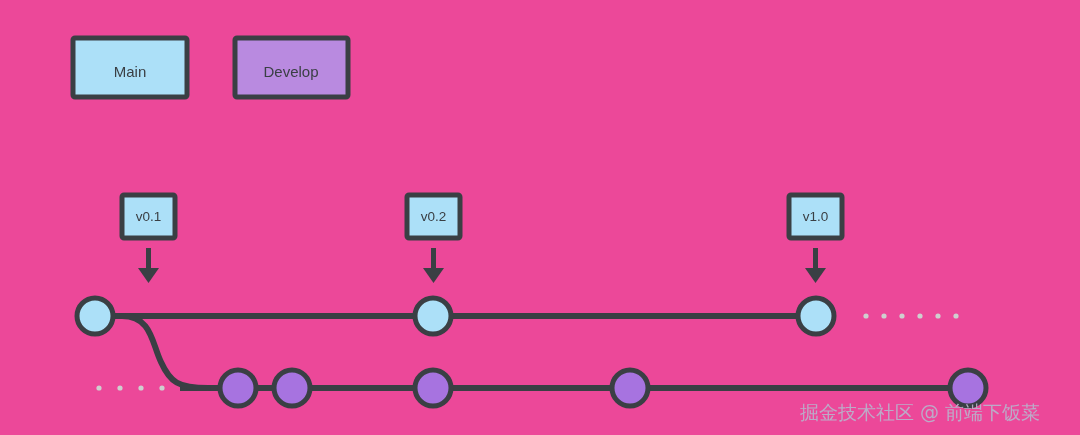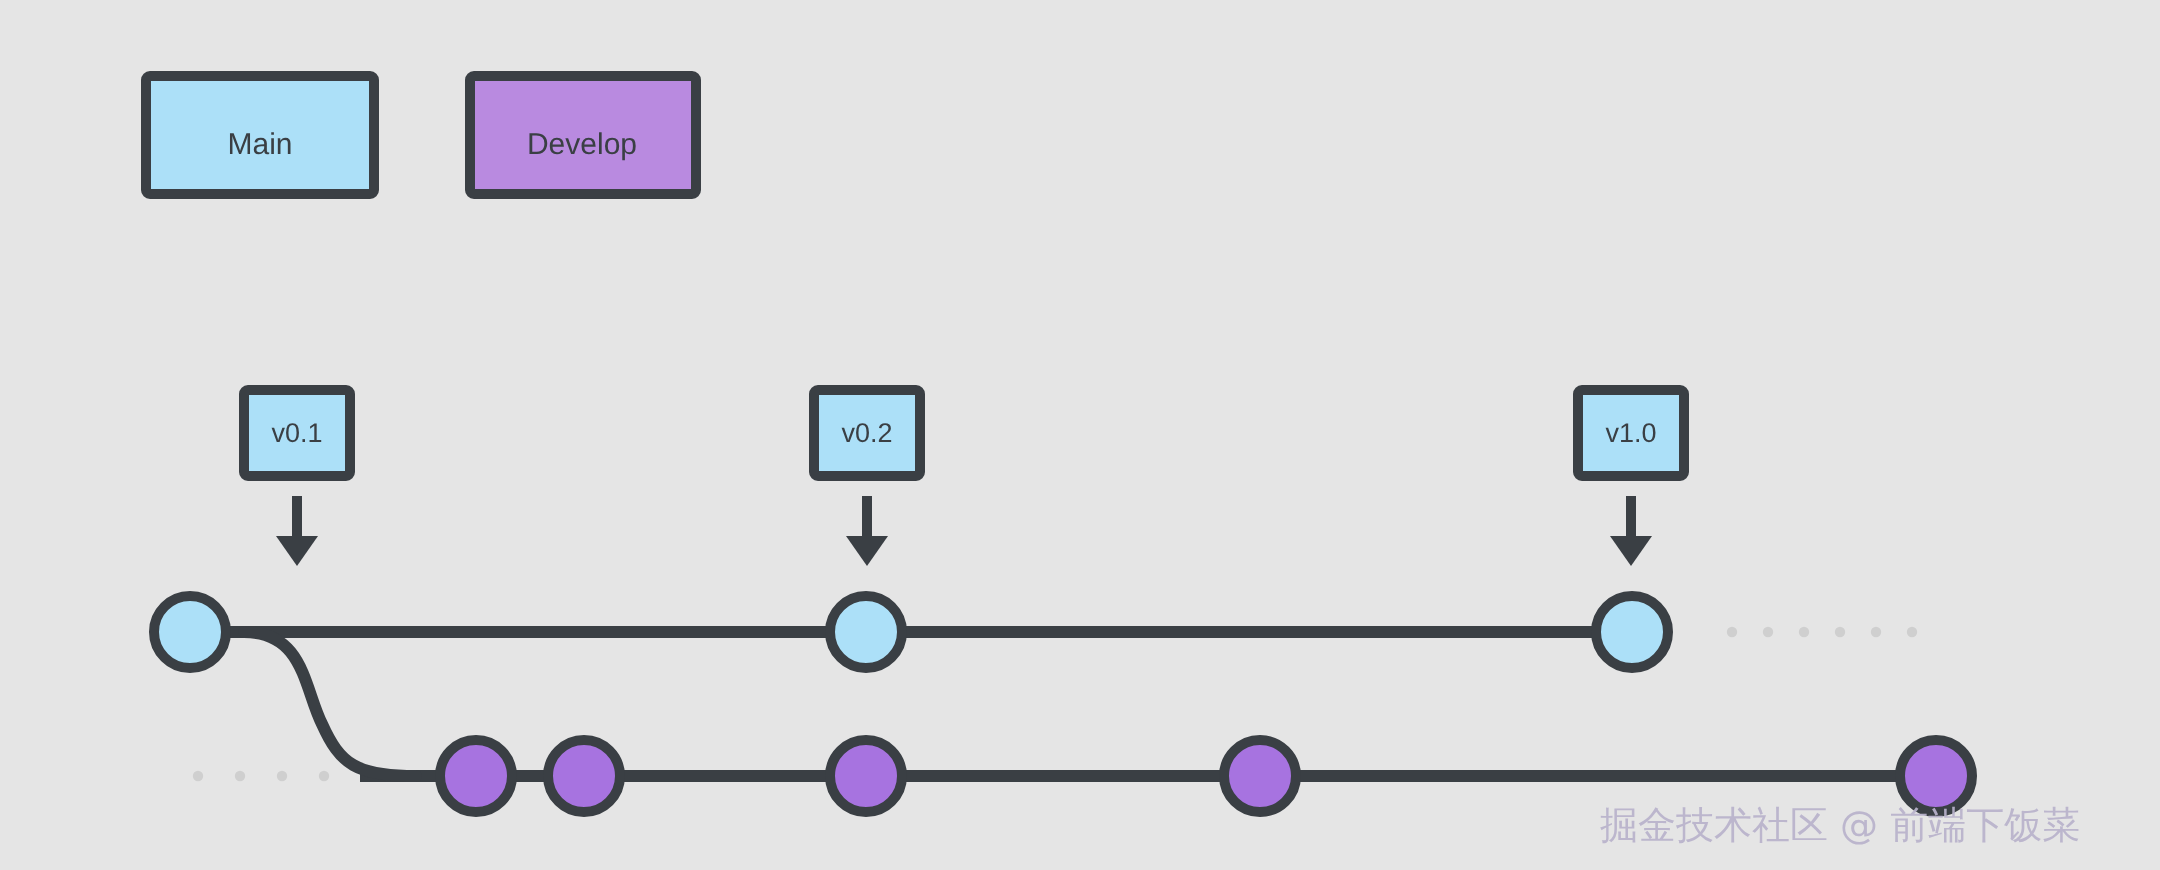--- a/index.html
+++ b/index.html
@@ -11,21 +11,21 @@
   body {
     width: 1080px;
     height: 435px;
     font-family: "Liberation Sans", "DejaVu Sans", sans-serif;
     overflow: hidden;
   }
   #canvas {
     position: relative;
     width: 1080px;
     height: 435px;
-    background: #e5e5e5;
+    background: #ec4899;
     text-align: center;
   }
   #diagram-svg {
     position: absolute;
     left: 0;
     top: 0;
     width: 1080px;
     height: 435px;
     display: block;
   }

